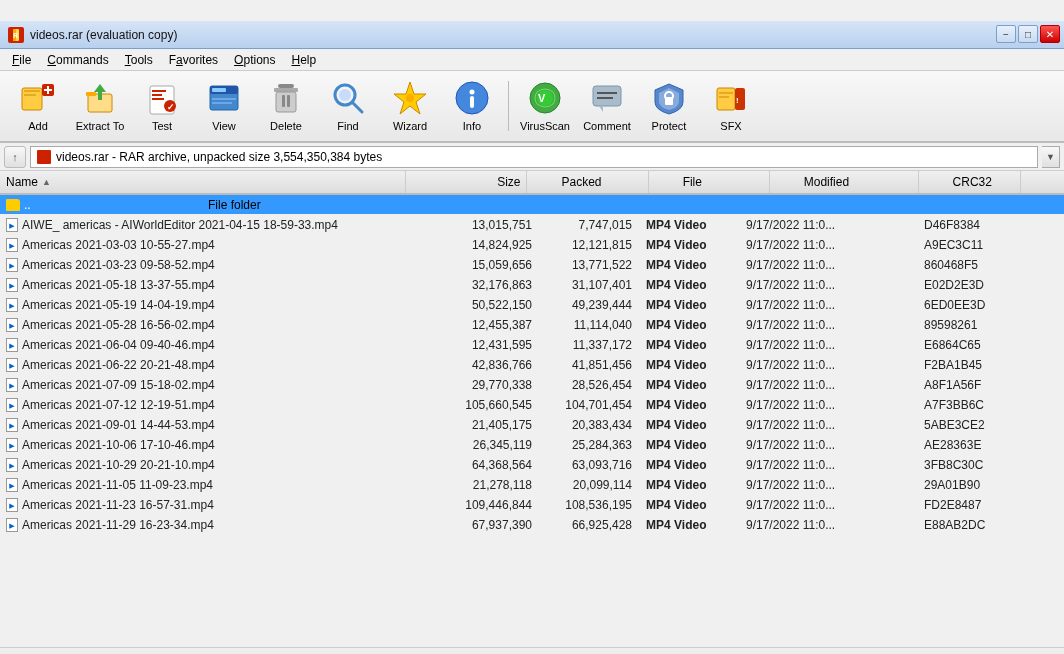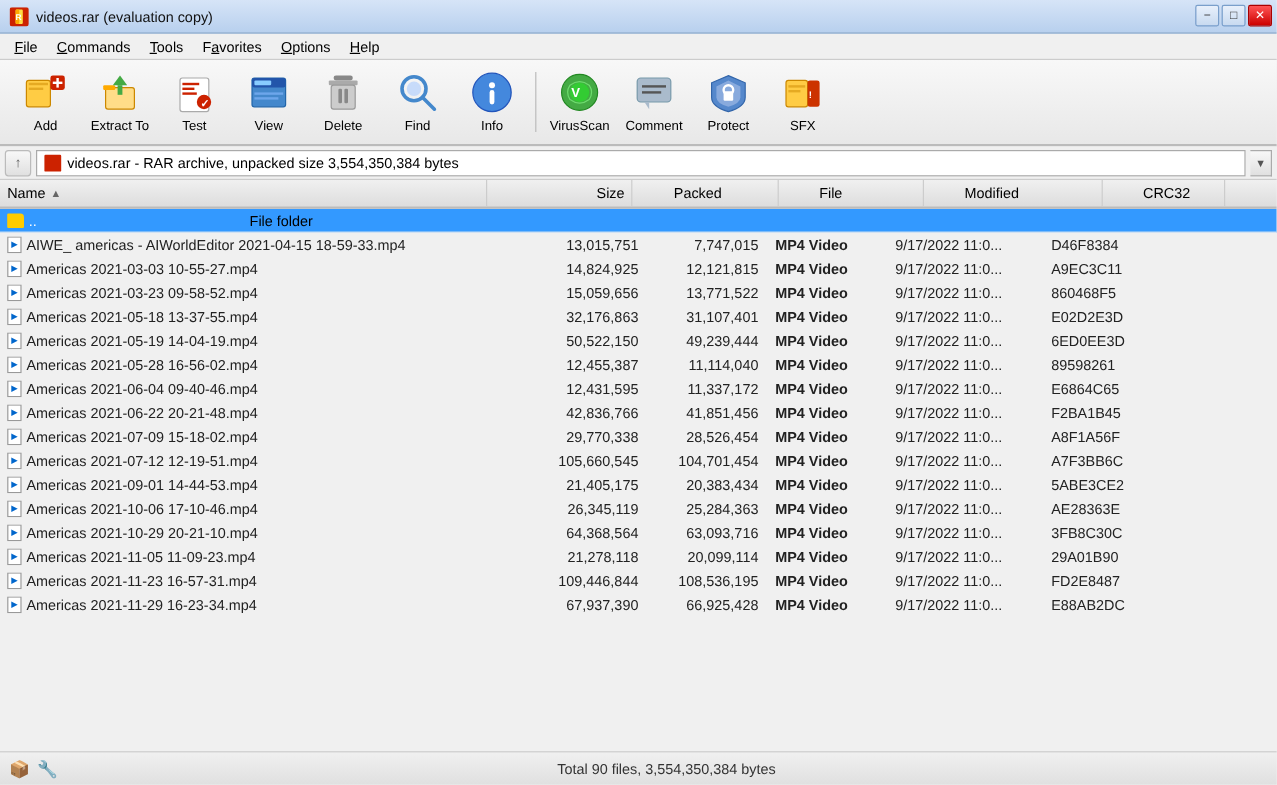--- a/index.html
+++ b/index.html
@@ -14,20 +14,21 @@
 
     
     #title-bar {
       background: linear-gradient(to bottom, #d6e4f7, #b8d0ee);
       height: 28px;
       display: flex;
       align-items: center;
       padding: 0 8px;
       border-bottom: 1px solid #7a9fcb;
       position: relative;
+      margin-top: 21px;
     }
     #title-bar .win-buttons {
       position: absolute;
       right: 4px;
       top: 4px;
       display: flex;
       gap: 2px;
     }
     .win-btn {
       width: 20px; height: 18px;
@@ -207,21 +208,21 @@
       white-space: nowrap;
       overflow: hidden;
       text-overflow: ellipsis;
       color: #222;
     }
     .file-cell.name { width: 440px; display: flex; align-items: center; gap: 4px; }
     .file-cell.size { width: 100px; text-align: right; padding-right: 8px; }
     .file-cell.packed { width: 100px; text-align: right; padding-right: 8px; }
     .file-cell.type { width: 100px; font-weight: bold; }
     .file-cell.modified { width: 130px; }
-    .file-cell.crc { width: 80px; }
+    .file-cell.crc { width: 80px; margin-left: 48px; }
     .folder-name-center {
       flex: 1;
       text-align: center;
       color: #000000;
       font-size: 12px;
     }
 
     
     #status-bar {
       height: 28px;
@@ -346,20 +347,29 @@
     <div class="toolbar-icon">
       <svg width="36" height="36" viewBox="0 0 36 36">
         <circle cx="15" cy="15" r="10" fill="none" stroke="#4488cc" stroke-width="3"></circle>
         <circle cx="15" cy="15" r="6" fill="#aaccff" opacity="0.6"></circle>
         <line x1="22" y1="22" x2="32" y2="32" stroke="#4488cc" stroke-width="3" stroke-linecap="round"></line>
       </svg>
     </div>
     <span class="toolbar-label">Find</span>
   </div>
 
+  <div class="toolbar-btn">
+    <div class="toolbar-icon">
+      <svg width="36" height="36" viewBox="0 0 36 36">
+        <polygon points="18,2 22,14 34,14 24,22 28,34 18,26 8,34 12,22 2,14 14,14" fill="#ffcc00" stroke="#cc8800" stroke-width="1"></polygon>
+        <circle cx="18" cy="18" r="4" fill="#ffaa00"></circle>
+      </svg>
+    </div>
+    <span class="toolbar-label">Wizard</span>
+  </div>
 
   <div class="toolbar-btn">
     <div class="toolbar-icon">
       <svg width="36" height="36" viewBox="0 0 36 36">
         <circle cx="18" cy="18" r="16" fill="#4488dd" stroke="#2255bb" stroke-width="1"></circle>
         <circle cx="18" cy="12" r="2.5" fill="white"></circle>
         <rect x="16" y="16" width="4" height="12" rx="2" fill="white"></rect>
       </svg>
     </div>
     <span class="toolbar-label">Info</span>

